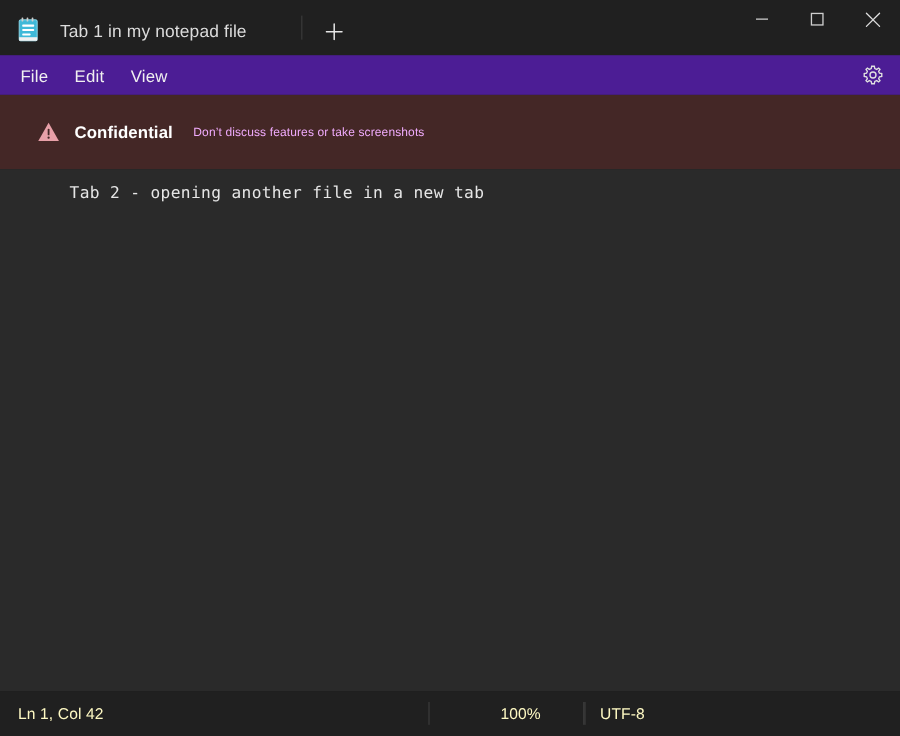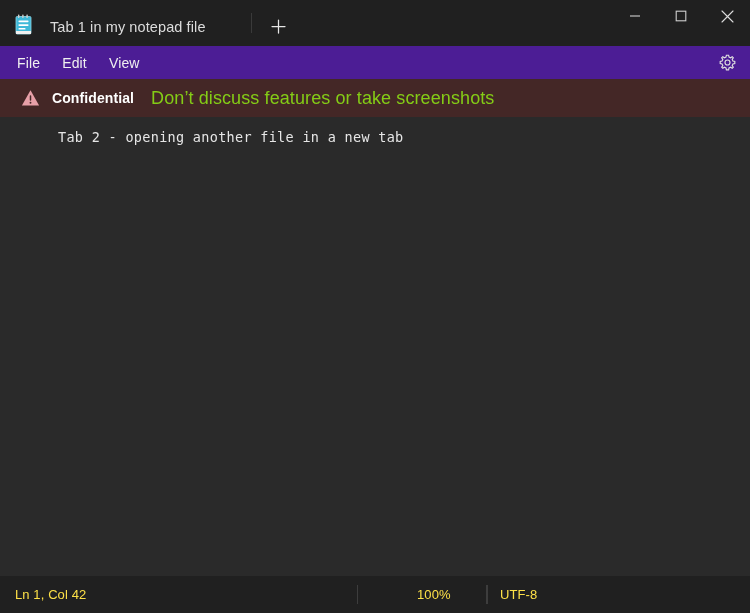--- a/index.html
+++ b/index.html
@@ -169,25 +169,25 @@
     width: 30px;
     height: 28px;
     display: flex;
     align-items: center;
     justify-content: center;
     border-radius: 4px;
   }
 
   
   .banner {
-    height: 38px;
+    height: 62px;
     background: #442726;
     display: flex;
     align-items: center;
-    padding-left: 20px;
+    padding-left: 30px;
     flex: 0 0 auto;
   }
 
   .banner-icon {
     width: 20px;
     height: 20px;
     flex: 0 0 auto;
     display: flex;
     align-items: center;
     justify-content: center;
@@ -195,23 +195,23 @@
 
   .banner-title {
     font-size: 14px;
     font-weight: 700;
     color: #ffffff;
     margin-left: 12px;
     letter-spacing: 0.1px;
   }
 
   .banner-text {
-    font-size: 18px;
+    font-size: 10px;
     font-weight: 400;
-    color: #84cc16;
+    color: #f0abfc;
     margin-left: 17px;
     letter-spacing: 0.1px;
   }
 
   
   .editor {
     flex: 1 1 auto;
     background: #2a2a2a;
     padding: 11px 0 0 14px;
     overflow: hidden;
@@ -233,21 +233,21 @@
     height: 37px;
     background: #202020;
     display: flex;
     align-items: center;
     flex: 0 0 auto;
     position: relative;
   }
 
   .status-cell {
     font-size: 13px;
-    color: #fde047;
+    color: #fef9c3;
     display: flex;
     align-items: center;
     height: 100%;
     position: relative;
     letter-spacing: 0.1px;
   }
 
   .status-cell.pos   { padding-left: 15px; width: 357px; }
   .status-cell.zoom  { padding-left: 24px; width: 93px; margin-left: 35px;  }
   .status-cell.eol   { padding-left: 12px; width: 167px; }

